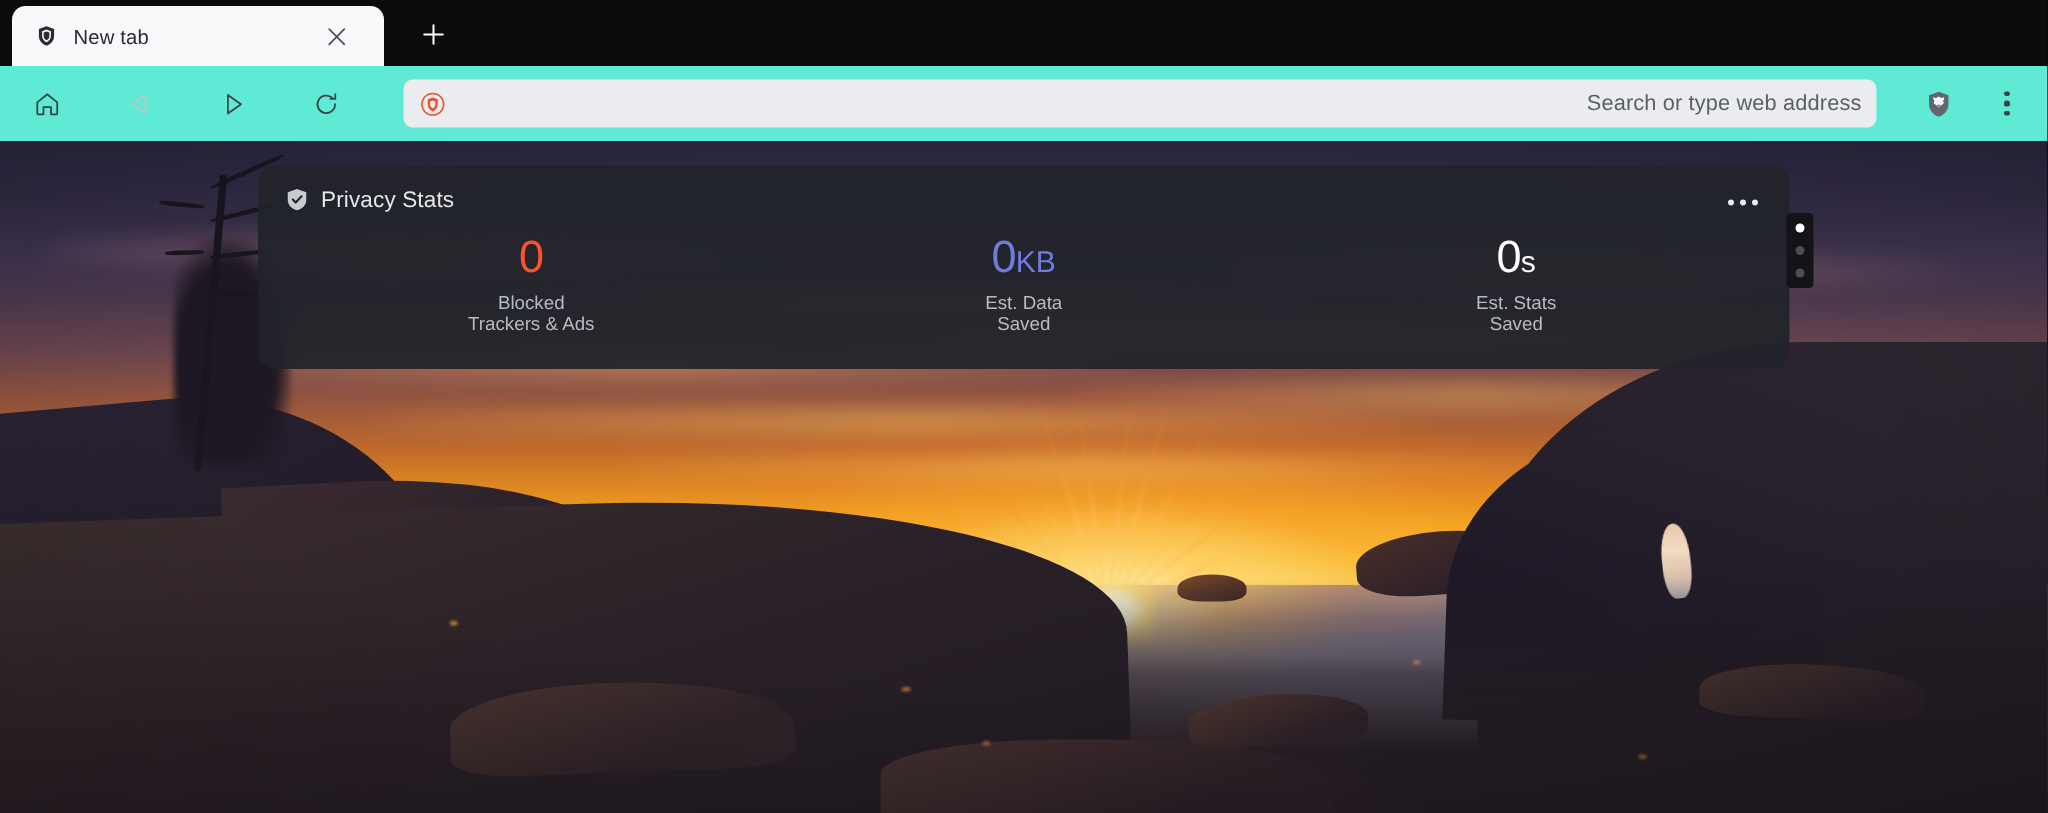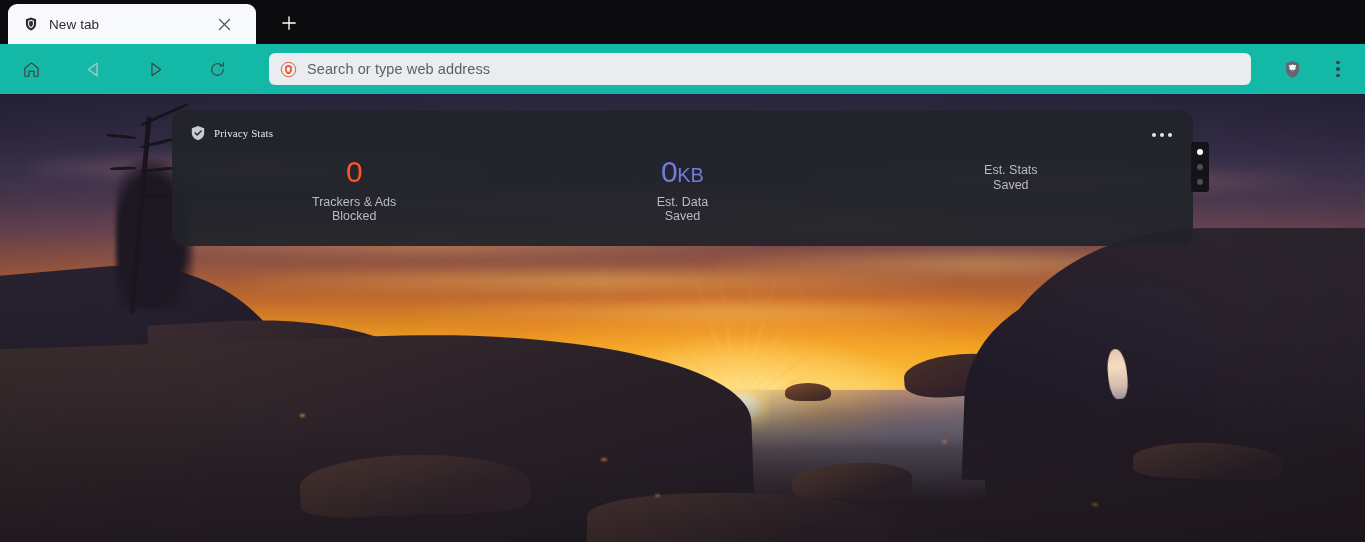--- a/index.html
+++ b/index.html
@@ -62,25 +62,26 @@
     width: 30px; height: 30px;
     margin-left: 18px; margin-bottom: 6px;
     display: flex; align-items: center; justify-content: center;
     border-radius: 6px;
   }
 
   
   .toolbar {
     height: 50px;
     flex: 0 0 50px;
-    background: #14b8a6;
+    background: #5eead4;
     display: flex;
     align-items: center;
     padding: 0 10px 0 12px;
     gap: 16px;
+    text-align: right;
   }
   .nav-btn {
     width: 32px; height: 32px;
     margin-right: 14px;
     display: flex; align-items: center; justify-content: center;
     border-radius: 50%;
     flex: 0 0 32px;
   }
   .nav-btn.first { margin-left: 3px; }
   .omnibox {
@@ -330,21 +331,21 @@
     background: rgba(33,35,42,.93);
     border-radius: 12px;
     padding: 14px 18px;
   }
   .stats-head {
     display: flex; align-items: center; gap: 9px;
     height: 18px;
   }
   .stats-head-icon { width: 15px; height: 17px; display:flex; align-items:center; justify-content:center; }
   .stats-title {
-    font-size: 11px; color: #e6e7ea; letter-spacing: .1px; font-family: Liberation Serif, serif;
+    font-size: 15px; color: #e6e7ea; letter-spacing: .1px;
   }
   .stats-menu {
     position: absolute; right: 18px; top: 16px;
     width: 26px; height: 18px;
     display: flex; align-items: center; justify-content: center; gap: 4px;
   }
   .stats-menu i { width: 4px; height: 4px; border-radius: 50%; background: #e8e9ec; display:block; }
 
   .stats-row {
     display: flex;
@@ -559,36 +560,39 @@
         </span>
       </div>
 
       <div class="stats-row">
 
         <div class="stat">
           <div class="stat-value" style="color:#fb542b;">
             <span>0</span><span class="unit"></span>
           </div>
           <div class="stat-label">
+            <div>Blocked</div>
             <div>Trackers &amp; Ads</div>
-            <div>Blocked</div>
           </div>
         </div>
 
         <div class="stat">
           <div class="stat-value" style="color:#737ade;">
             <span>0</span><span class="unit">KB</span>
           </div>
           <div class="stat-label">
             <div>Est. Data</div>
             <div>Saved</div>
           </div>
         </div>
 
         <div class="stat">
+          <div class="stat-value" style="color:#ffffff;">
+            <span>0</span><span class="unit">s</span>
+          </div>
           <div class="stat-label">
             <div>Est. Stats</div>
             <div>Saved</div>
           </div>
         </div>
 
       </div>
     </div>
 
     <div class="page-dots" id="page-dots">

